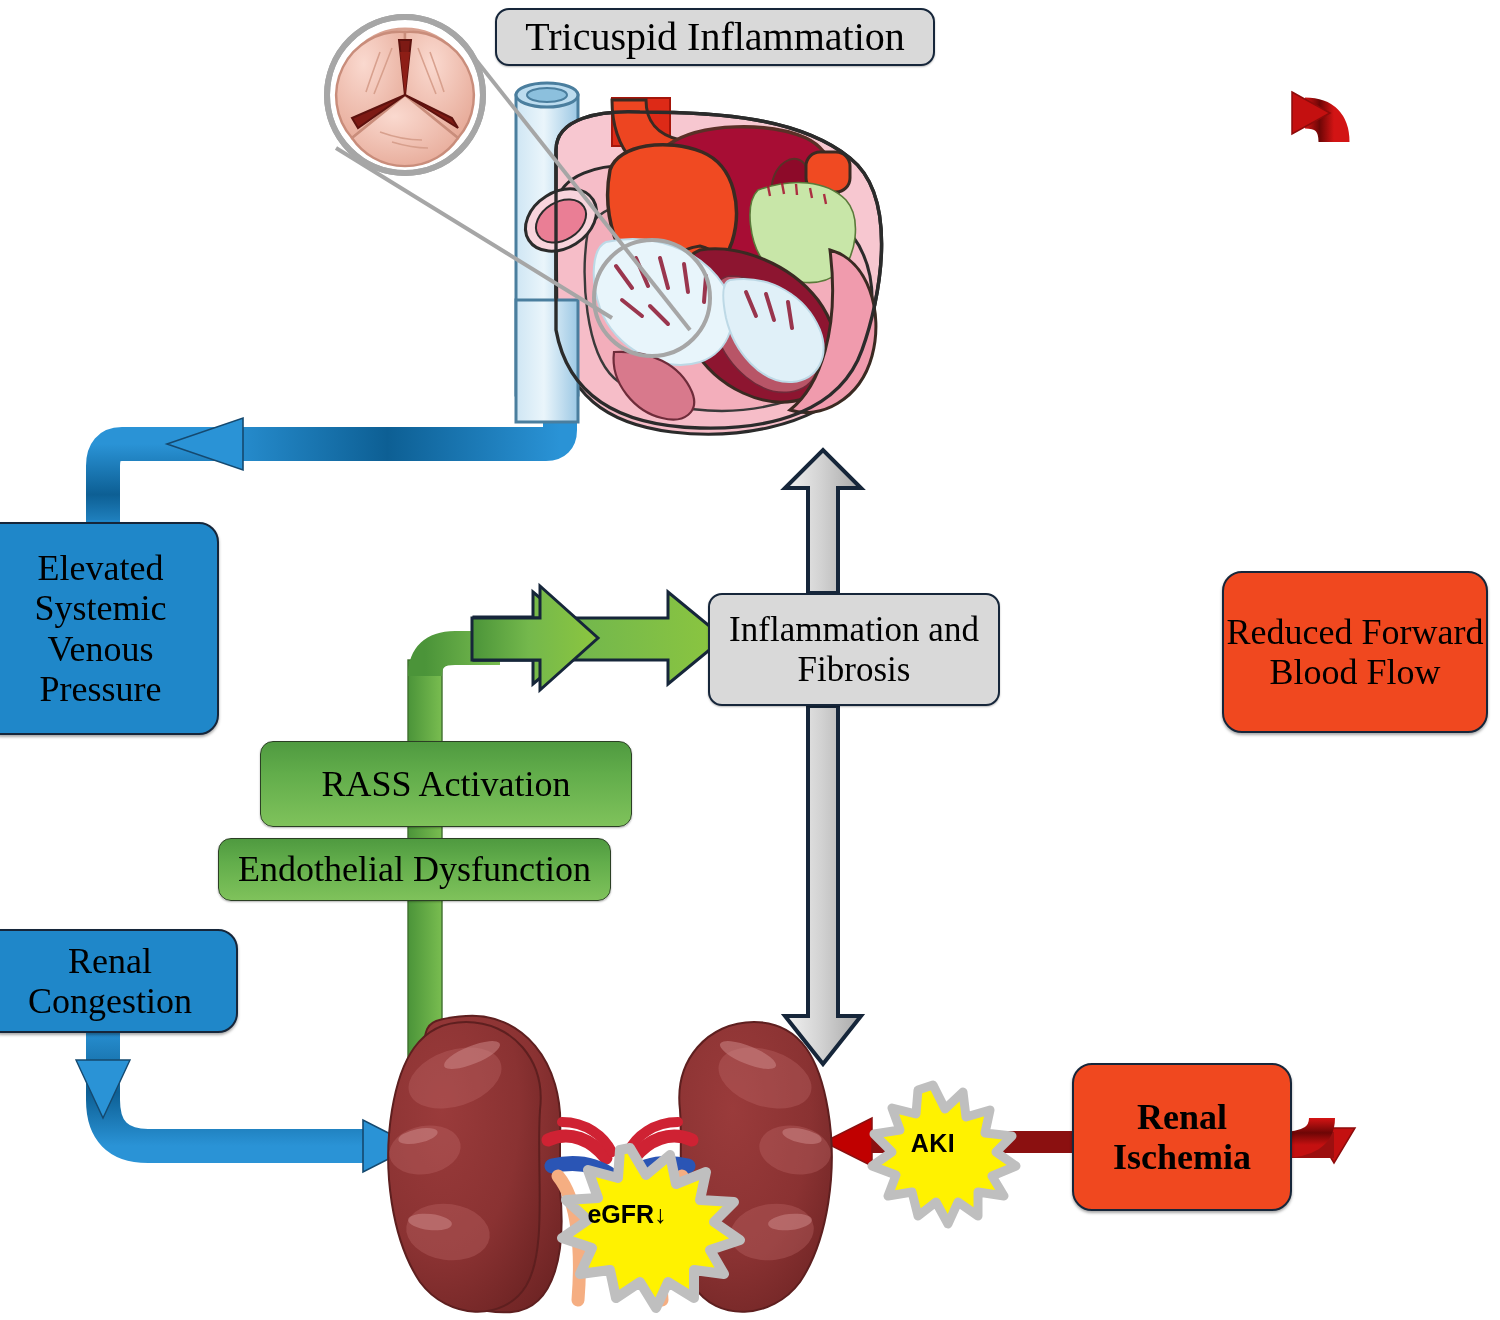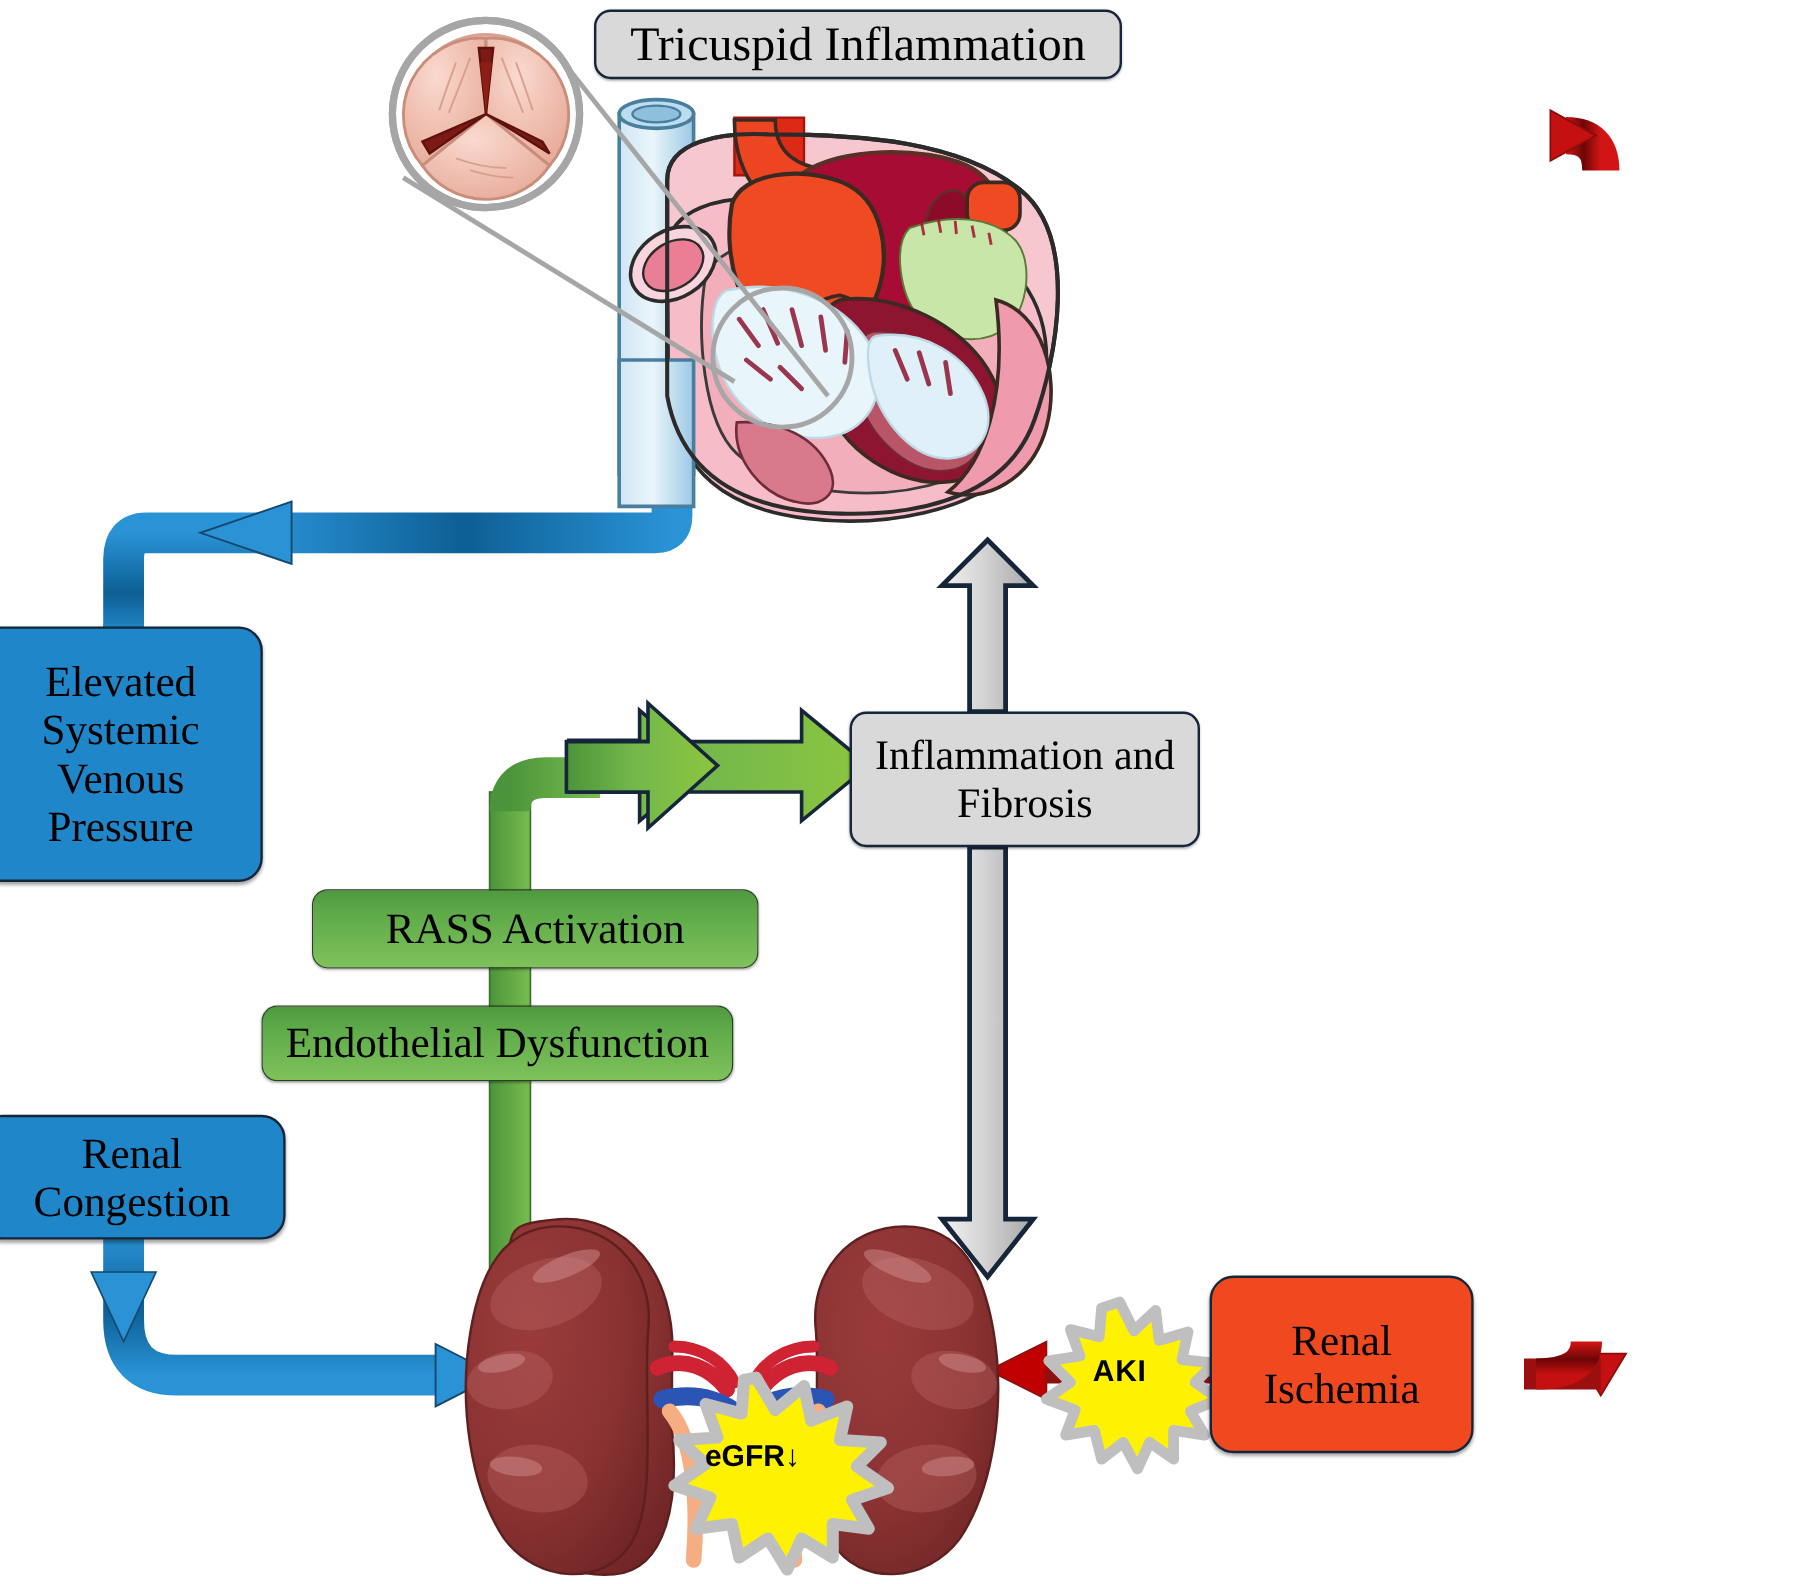--- a/index.html
+++ b/index.html
@@ -27,22 +27,22 @@
                box-shadow:0 2px 3px rgba(0,0,0,.35);}
   .node-green{background:linear-gradient(180deg,#4f9a40 0%,#62ad4b 38%,#7fc25b 100%);
               border:1.6px solid #2b3f24;border-radius:13px;
               box-shadow:0 1px 2px rgba(0,0,0,.30);}
 
   #title-box{left:495px;top:8px;width:440px;height:58px;font-size:40px;}
   #infl-box{left:678px;top:593px;width:292px;height:113px;font-size:35px;margin-left:30px;}
   #esvp-box{left:-18px;top:522px;width:237px;height:213px;font-size:36px;}
   #renal-cong-box{left:-18px;top:929px;width:256px;height:104px;font-size:36px;}
   #rfbf-box{left:1222px;top:571px;width:266px;height:162px;font-size:36px;}
-  #renal-isch-box{left:1008px;top:1063px;width:220px;height:148px;font-size:36px;}
-  #rass-box{left:260px;top:741px;width:372px;height:66px;font-size:36px;}
+  #renal-isch-box{left:1072px;top:1063px;width:220px;height:148px;font-size:36px;font-weight:bold;}
+  #rass-box{left:260px;top:741px;width:372px;height:86px;font-size:36px;}
   #endo-box{left:218px;top:838px;width:393px;height:63px;font-size:36px;text-align:center;}
 
   .burst-label{position:absolute;z-index:7;color:#000;font-weight:bold;
                font-family:Liberation Sans, sans-serif;
                display:flex;align-items:center;justify-content:center;
                pointer-events:none;}
   #aki-label{left:888px;top:1128px;width:90px;height:30px;font-size:25px;letter-spacing:.5px;}
   #egfr-label{left:562px;top:1198px;width:130px;height:32px;font-size:25px;}
 </style>
 </head>
@@ -373,20 +373,23 @@
   </div>
 
   <div class="node node-blue" id="esvp-box">
     <span>Elevated Systemic Venous Pressure</span>
   </div>
 
   <div class="node node-blue" id="renal-cong-box">
     <span>Renal Congestion</span>
   </div>
 
+  <div class="node node-orange" id="rfbf-box">
+    <span>Reduced Forward Blood Flow</span>
+  </div>
 
   <div class="node node-orange" id="renal-isch-box">
     <span>Renal Ischemia</span>
   </div>
 
   <div class="node node-green" id="rass-box">
     <span>RASS Activation</span>
   </div>
 
   <div class="node node-green" id="endo-box">

